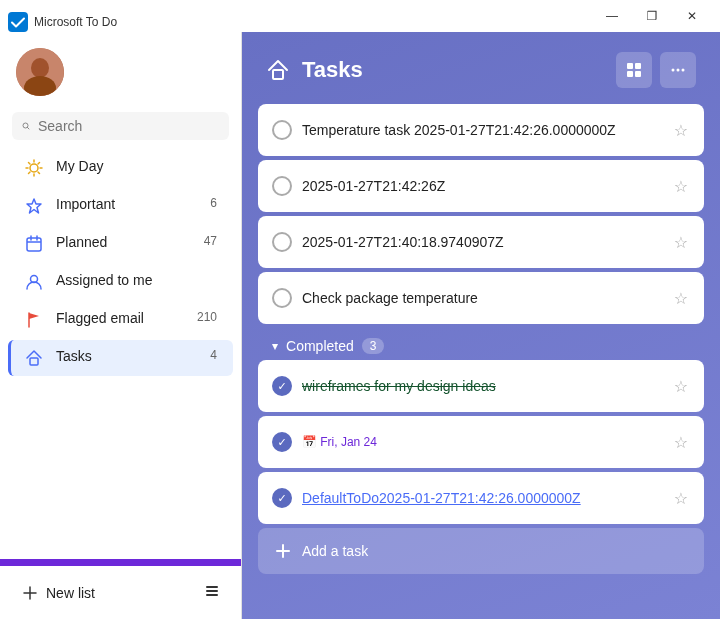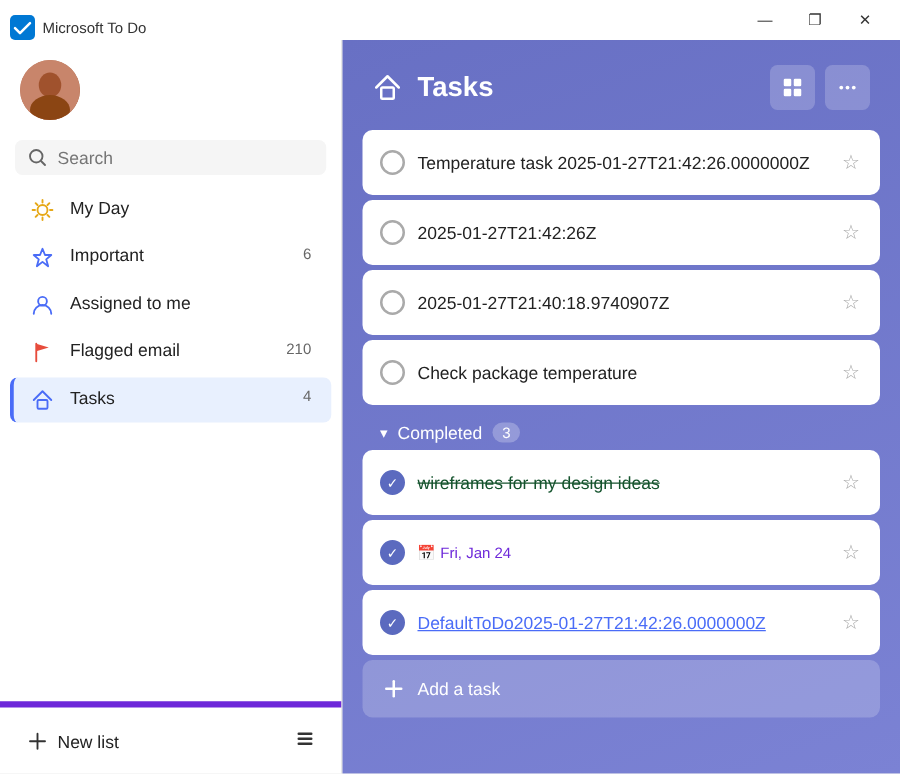--- a/index.html
+++ b/index.html
@@ -12,21 +12,21 @@
     .title-bar-left { display: flex; align-items: center; gap: 6px; margin-top: 12px; }
     .title-bar-logo { width: 20px; height: 20px; }
     .title-bar-title { font-size: 12px; color: #333; }
     .title-bar-controls { display: flex; gap: 0; }
     .title-bar-btn { width: 40px; height: 30px; border: none; background: transparent; cursor: pointer; font-size: 12px; color: #333; display: flex; align-items: center; justify-content: center; }
 
     .app-body { display: flex; flex: 1; overflow: hidden; }
 
     
     .sidebar {
-      width: 274px; background: #fff; display: flex; flex-direction: column;
+      width: 242px; background: #fff; display: flex; flex-direction: column;
       border-right: 1px solid #e0e0e0; flex-shrink: 0;
     }
     .sidebar-avatar { padding: 16px; }
     .avatar-img {
       width: 48px; height: 48px; border-radius: 50%;
       background: linear-gradient(135deg, #c8856b, #a0522d);
       display: flex; align-items: center; justify-content: center;
       font-size: 20px; overflow: hidden;
     }
 
@@ -39,21 +39,21 @@
     .nav-list { flex: 1; overflow-y: auto; }
     .nav-item {
       display: flex; align-items: flex-start; padding: 8px 16px; cursor: pointer;
       border-radius: 6px; margin: 2px 8px; gap: 12px; position: relative;
     }
     .nav-item.active { background: #e8f0fe; border-left: 3px solid #4a6cf7; padding-left: 13px; }
     .nav-item-icon { width: 20px; height: 20px; display: flex; align-items: center; justify-content: center; font-size: 16px; flex-shrink: 0; }
     .nav-item-label { flex: 1; font-size: 14px; color: #222; }
     .nav-item-count { font-size: 12px; color: #666; }
 
-    .sidebar-footer { padding: 12px 16px; border-top: 5px solid #6d28d9; }
+    .sidebar-footer { padding: 12px 16px; border-top: 7px solid #6d28d9; }
     .new-list-btn {
       display: flex; align-items: center; gap: 8px;
       cursor: pointer; padding: 6px; border-radius: 6px; width: 100%;
       border: none; background: transparent;
     }
     .new-list-label { font-size: 14px; color: #222; }
 
     
     .main {
       flex: 1; background: #6870c4;
@@ -183,20 +183,32 @@
       <div class="nav-item">
         <div class="nav-item-icon">
           <svg width="18" height="18" viewBox="0 0 18 18" fill="none">
             <polygon points="9,2 11,7 16,7 12,10.5 13.5,16 9,12.5 4.5,16 6,10.5 2,7 7,7" fill="none" stroke="#4a6cf7" stroke-width="1.5" stroke-linejoin="round"></polygon>
           </svg>
         </div>
         <span class="nav-item-label">Important</span>
         <span class="nav-item-count">6</span>
       </div>
 
+      <div class="nav-item">
+        <div class="nav-item-icon">
+          <svg width="18" height="18" viewBox="0 0 18 18" fill="none">
+            <rect x="2" y="3" width="14" height="13" rx="2" fill="none" stroke="#4a6cf7" stroke-width="1.5"></rect>
+            <line x1="2" y1="7" x2="16" y2="7" stroke="#4a6cf7" stroke-width="1.5"></line>
+            <line x1="6" y1="1" x2="6" y2="5" stroke="#4a6cf7" stroke-width="1.5" stroke-linecap="round"></line>
+            <line x1="12" y1="1" x2="12" y2="5" stroke="#4a6cf7" stroke-width="1.5" stroke-linecap="round"></line>
+          </svg>
+        </div>
+        <span class="nav-item-label">Planned</span>
+        <span class="nav-item-count">47</span>
+      </div>
 
       <div class="nav-item">
         <div class="nav-item-icon">
           <svg width="18" height="18" viewBox="0 0 18 18" fill="none">
             <circle cx="9" cy="6" r="3.5" fill="none" stroke="#4a6cf7" stroke-width="1.5"></circle>
             <path d="M2 16c0-3.866 3.134-7 7-7s7 3.134 7 7" fill="none" stroke="#4a6cf7" stroke-width="1.5" stroke-linecap="round"></path>
           </svg>
         </div>
         <span class="nav-item-label">Assigned to me</span>
       </div>

